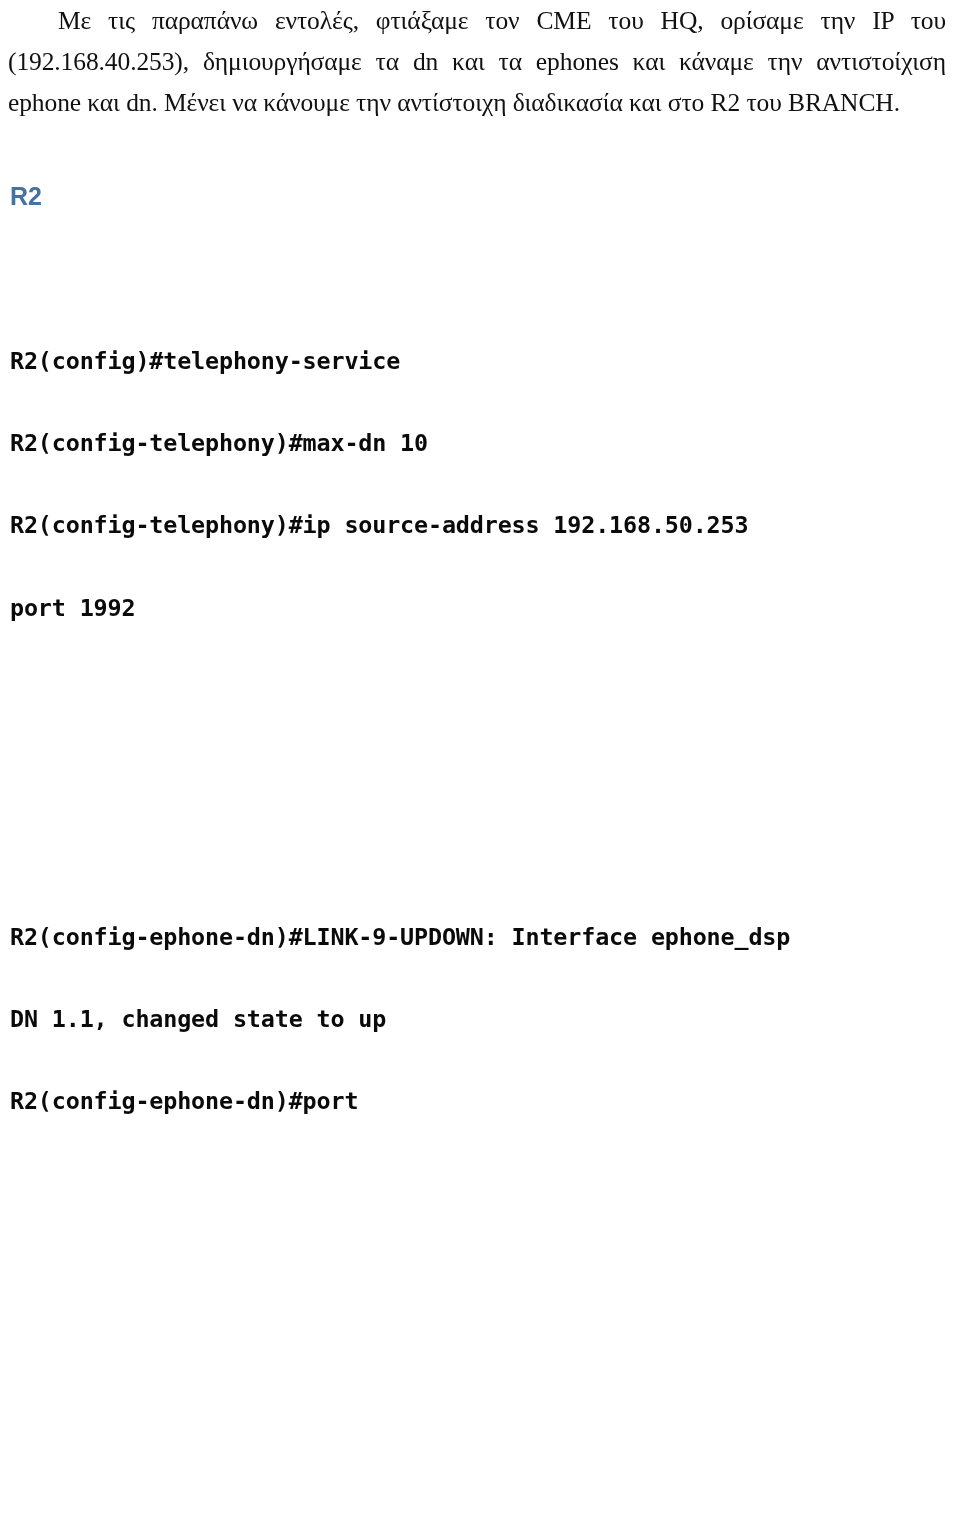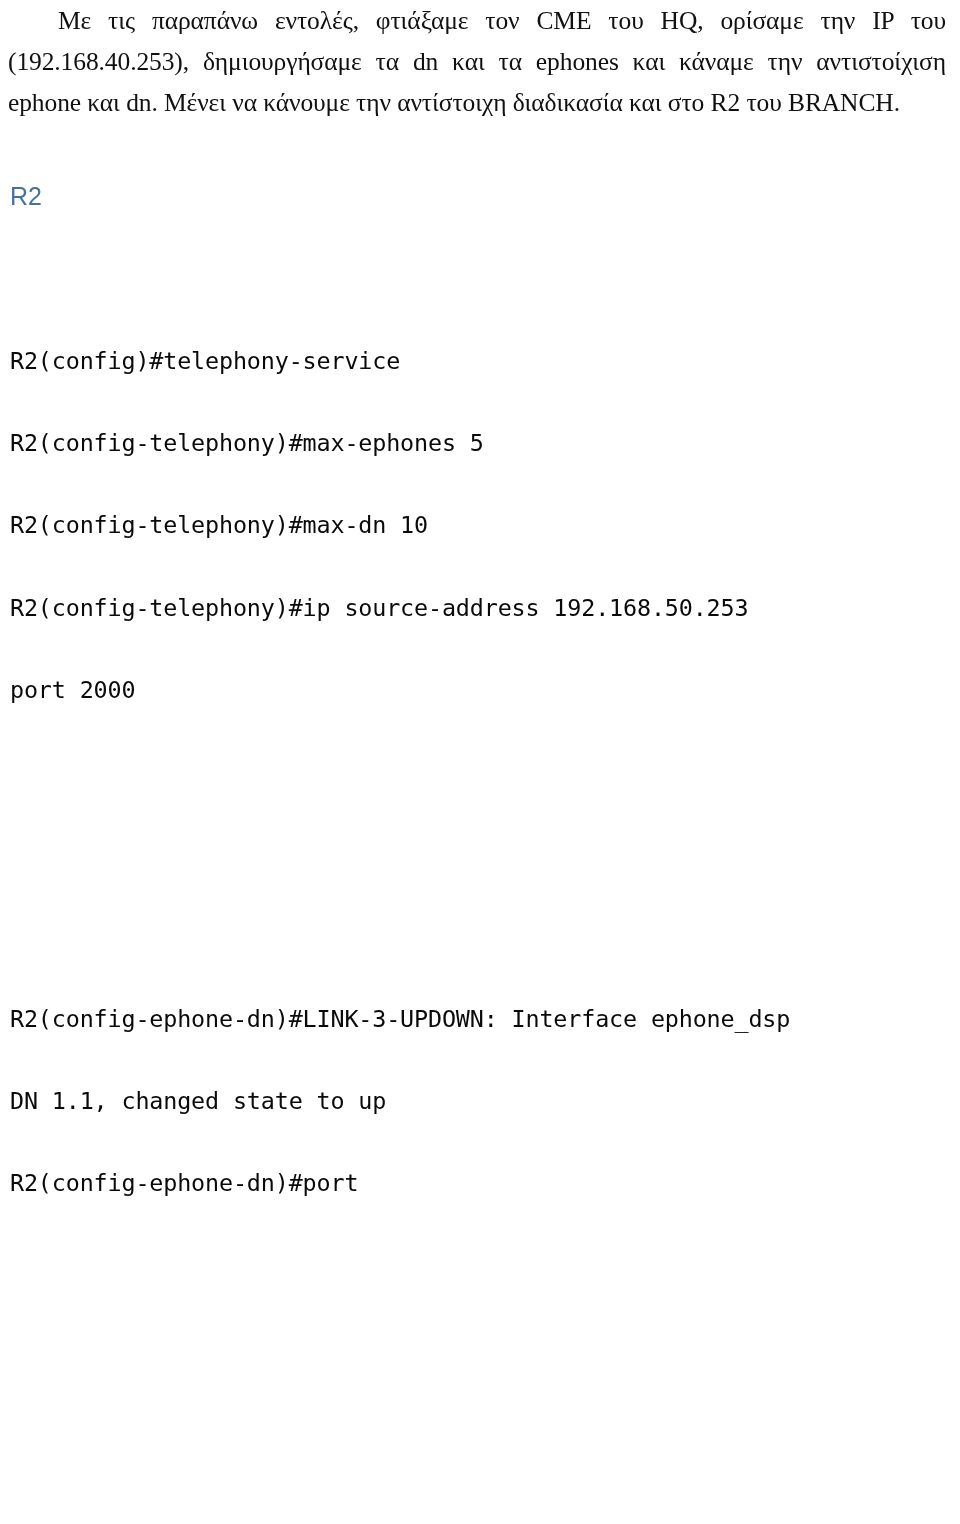--- a/index.html
+++ b/index.html
@@ -36,21 +36,21 @@
     letter-spacing: -0.1px;
   }
   .prose.indent-sm { text-indent: 50px; }
 
   .gap-after-intro { height: 58px; }
 
   
   .section-heading {
     font-family: "Liberation Sans", "DejaVu Sans", sans-serif;
     font-size: 25px;
-    font-weight: normal;
+    font-weight: bold;
     color: #45729f;
     letter-spacing: 0px;
     margin: 0 0 0 2px;
     line-height: 30px;
   }
 
   
   .console {
     font-family: "DejaVu Sans Mono", "Liberation Mono", monospace;
     font-size: 23.4px;
@@ -59,47 +59,47 @@
     white-space: pre;
     margin: 0 0 0 2px;
     letter-spacing: -0.15px;
   }
   .console-block { margin: 0; }
   .console-spacer { height: 27.4px; }
 
   .console-line {
     white-space: pre;
     display: block;
+    font-weight: bold;
   }
 </style>
 </head>
 <body>
 
 <div class="page">
 
   <p class="prose indent-sm">Με τις παραπάνω εντολές, φτιάξαμε τον CME του HQ, ορίσαμε την IP του (192.168.40.253), δημιουργήσαμε τα dn και τα ephones και κάναμε την αντιστοίχιση ephone και dn. Μένει να κάνουμε την αντίστοιχη διαδικασία και στο R2 του BRANCH.</p>
 
   <div class="gap-after-intro"></div>
 
   <h2 class="section-heading">R2</h2>
 
   <div class="console">
 
     <div class="console-block">
       <span class="console-line">R2(config)#telephony-service</span>
-      <span class="console-line">R2(config-telephony)#max-ephones 5</span>
       <span class="console-line">R2(config-telephony)#max-dn 10</span>
       <span class="console-line">R2(config-telephony)#ip source-address 192.168.50.253</span>
-      <span class="console-line">port 2000</span>
+      <span class="console-line">port 1992</span>
     </div>
 
     <div class="console-spacer"></div>
 
     <div class="console-block">
-      <span class="console-line">R2(config-ephone-dn)#LINK-3-UPDOWN: Interface ephone_dsp</span>
+      <span class="console-line">R2(config-ephone-dn)#LINK-9-UPDOWN: Interface ephone_dsp</span>
       <span class="console-line">DN 1.1, changed state to up</span>
       <span class="console-line">R2(config-ephone-dn)#port</span>
     </div>
 
     <div class="console-spacer"></div>
 
     
 
     
 

